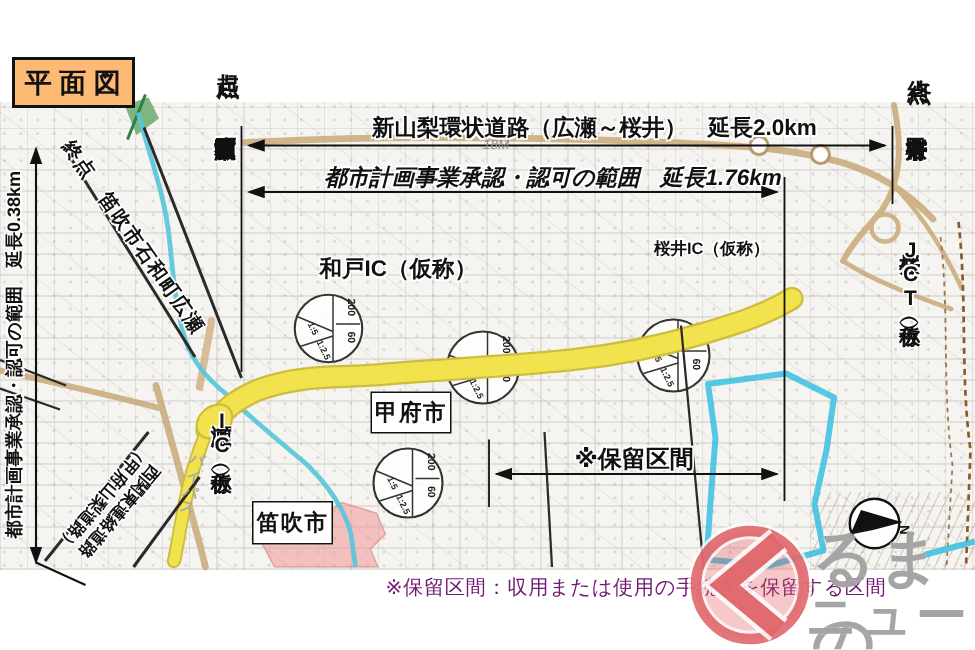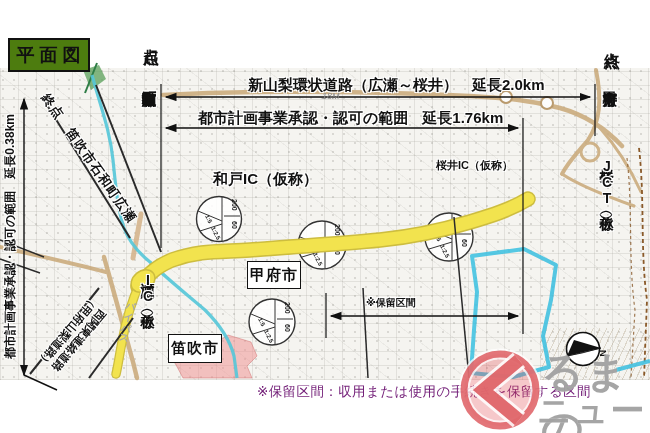--- a/index.html
+++ b/index.html
@@ -16,25 +16,25 @@
     background-size:11px 9px,auto,auto,auto;}
   #contours{position:absolute;left:540px;top:328px;width:110px;height:52px;opacity:.7;
     background:repeating-linear-gradient(115deg, rgba(150,130,95,.38) 0 1px, transparent 1px 6px);}
   svg{position:absolute;left:0;top:0;}
   .halo{text-shadow:-1px -1px 0 #fff,1px -1px 0 #fff,-1px 1px 0 #fff,1px 1px 0 #fff,0 0 2px #fff;}
   .lbl{position:absolute;color:#111;font-weight:700;white-space:nowrap;}
   .vtext{writing-mode:vertical-rl;text-orientation:mixed;}
   .vup{text-orientation:upright;}
   .citybox{position:absolute;background:#fff;border:1.6px solid #111;color:#111;font-weight:700;
     font-size:15px;display:flex;align-items:center;justify-content:center;letter-spacing:1px;}
-  #title-box{position:absolute;left:8px;top:38px;width:74px;height:30px;background:#4d7c0f;
+  #title-box{position:absolute;left:8px;top:38px;width:74px;height:30px;background:#fdba74;
     border:2.5px solid #111;color:#111;font-weight:700;font-size:18px;letter-spacing:5px;
     display:flex;align-items:center;justify-content:center;padding-left:4px;}
   #dim-row1{left:248px;top:76px;font-size:15px;}
-  #dim-row2{left:198px;top:109px;font-size:15px;}
+  #dim-row2{left:216px;top:109px;font-size:15px;font-style:italic;}
   .dimgap{display:inline-block;width:14px;}
   #left-dim{position:absolute;left:-135px;top:228px;width:290px;text-align:center;
     transform:rotate(-90deg);font-size:12px;font-weight:700;color:#111;white-space:nowrap;}
   #diag-west{position:absolute;left:52px;top:90px;transform:rotate(55deg);transform-origin:0 0;
     font-size:13px;letter-spacing:1px;}
   #diag-renraku{position:absolute;left:14px;top:322px;width:118px;text-align:center;line-height:1.25;
     transform:rotate(130deg);font-size:11px;font-weight:700;color:#111;}
   #bypass-lbl{position:absolute;left:121px;top:294px;transform:rotate(12deg);
     font-size:10px;color:#a8a8a8;font-weight:700;}
   #elev-lbl{position:absolute;left:322px;top:91px;font-size:9px;color:#8d8d8d;font-style:italic;}
@@ -212,21 +212,21 @@
   <div class="lbl halo z4" style="left:213px;top:170px;font-size:15px;">和戸IC（仮称）</div>
   <div class="lbl halo z4" style="left:436px;top:158px;font-size:11px;">桜井IC（仮称）</div>
 
   <div class="lbl vtext halo z4" style="left:139px;top:272px;font-size:14px;">
     <span>広瀬</span><span class="vup">IC</span><span>（仮称）</span>
   </div>
 
   <div class="citybox z4" style="left:168px;top:334px;width:52px;height:27px;">笛吹市</div>
   <div class="citybox z4" style="left:247px;top:261px;width:52px;height:26px;">甲府市</div>
 
-  <div class="lbl halo z4" style="left:366px;top:296px;font-size:10px;">※保留区間</div>
+  <div class="lbl halo z4" style="left:383px;top:296px;font-size:16px;">※保留区間</div>
 
   <div id="bypass-lbl" class="vtext">バイパス</div>
   <div id="elev-lbl">18M</div>
 
   <div id="caption">※保留区間：収用または使用の手続きを保留する区間</div>
 
   <svg width="650" height="433" viewBox="0 0 650 433" class="z8" style="pointer-events:none;">
     <g>
       <circle cx="500" cy="390" r="36" fill="rgba(226,72,78,.30)"></circle>
       <circle cx="500" cy="390" r="36" fill="none" stroke="rgba(255,255,255,.75)" stroke-width="11"></circle>

